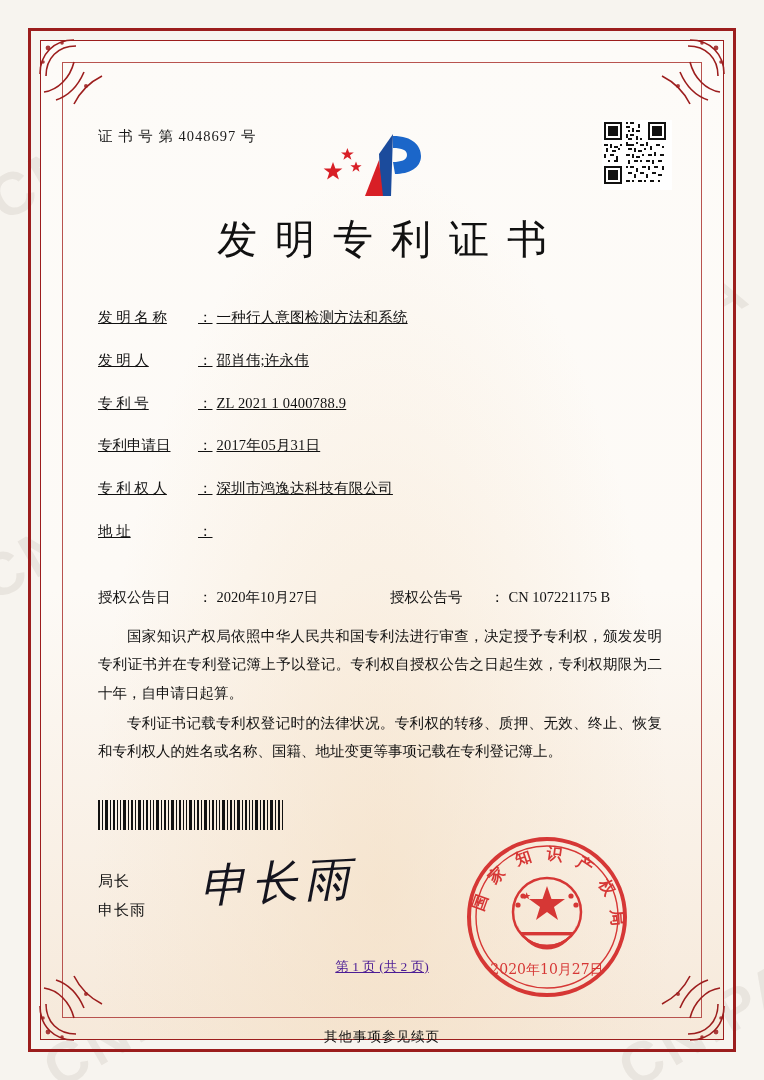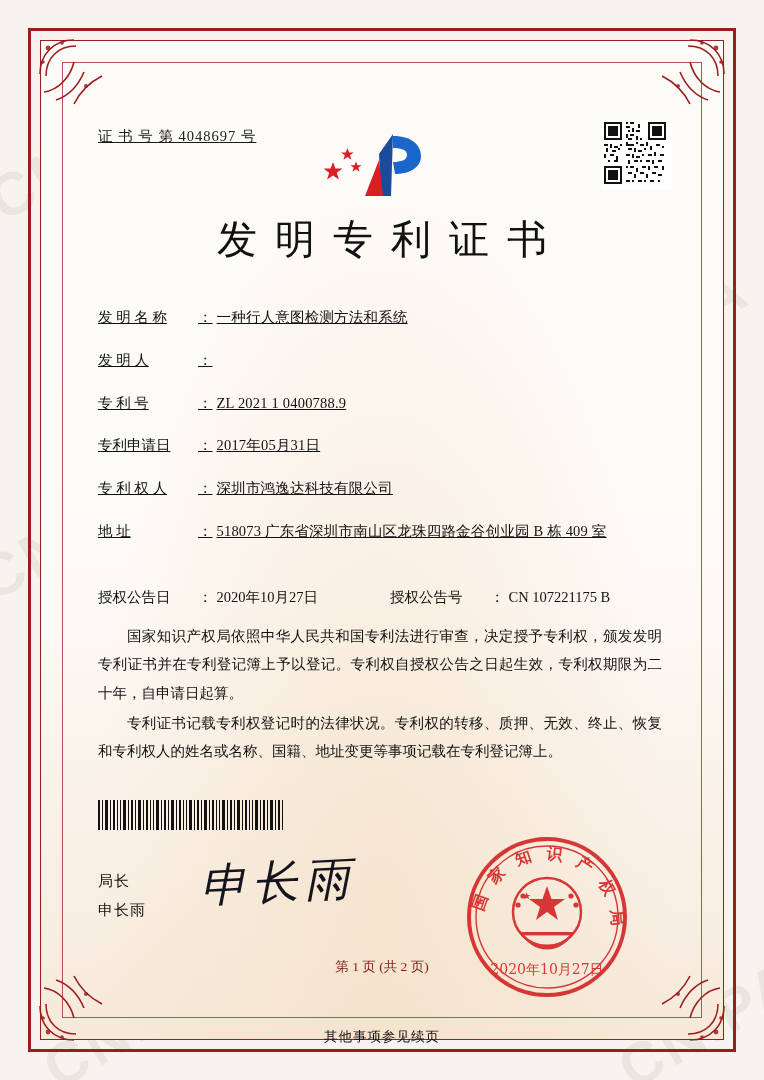--- a/index.html
+++ b/index.html
@@ -82,21 +82,20 @@
     left: 62px; top: 62px;
     width: 640px; height: 956px;
   }
 
   .cert-no {
     position: absolute;
     left: 36px; top: 65px;
     font-size: 14.5px;
     color: #1a1a1a;
     letter-spacing: 1px;
-    text-decoration: underline;
   }
 
   .qr {
     position: absolute;
     right: 30px; top: 58px;
     width: 66px; height: 66px;
     background: #fff;
     padding: 2px;
   }
   .qr svg { display: block; }
@@ -206,21 +205,22 @@
     top: 770px;
     width: 170px; height: 170px;
   }
 
   .page-no {
     position: absolute;
     left: 0; right: 0;
     bottom: 42px;
     text-align: center;
     font-size: 13.5px;
-    color: #7f1d1d;
+    color: #4c1d95;
+    text-decoration: underline;
   }
   .footer-note-outer {
     position: absolute;
     left: 0; right: 0;
     top: 1028px;
     text-align: center;
     font-size: 13.5px;
     color: #111;
     letter-spacing: 1px;
   }
@@ -424,20 +424,21 @@
 
       <div class="field-row">
         <span class="field-label">发 明 名 称</span>
         <span class="field-colon">：</span>
         <span class="field-value">一种行人意图检测方法和系统</span>
       </div>
 
       <div class="field-row">
         <span class="field-label">发 明 人</span>
         <span class="field-colon">：</span>
+        <span class="field-value">邵肖伟;许永伟</span>
       </div>
 
       <div class="field-row">
         <span class="field-label">专 利 号</span>
         <span class="field-colon">：</span>
         <span class="field-value">ZL 2021 1 0400788.9</span>
       </div>
 
       <div class="field-row">
         <span class="field-label">专利申请日</span>
@@ -447,21 +448,20 @@
 
       <div class="field-row">
         <span class="field-label">专 利 权 人</span>
         <span class="field-colon">：</span>
         <span class="field-value">深圳市鸿逸达科技有限公司</span>
       </div>
 
       <div class="field-row">
         <span class="field-label">地 址</span>
         <span class="field-colon">：</span>
-        <span class="field-value">518073 广东省深圳市南山区龙珠四路金谷创业园 B 栋 409 室</span>
       </div>
 
       <div class="row-inline">
         <span class="left-part">
           <span class="field-label">授权公告日</span>
           <span class="field-colon">：</span>
           <span>2020年10月27日</span>
         </span>
         <span class="right-part">
           <span class="right-label">授权公告号</span>

